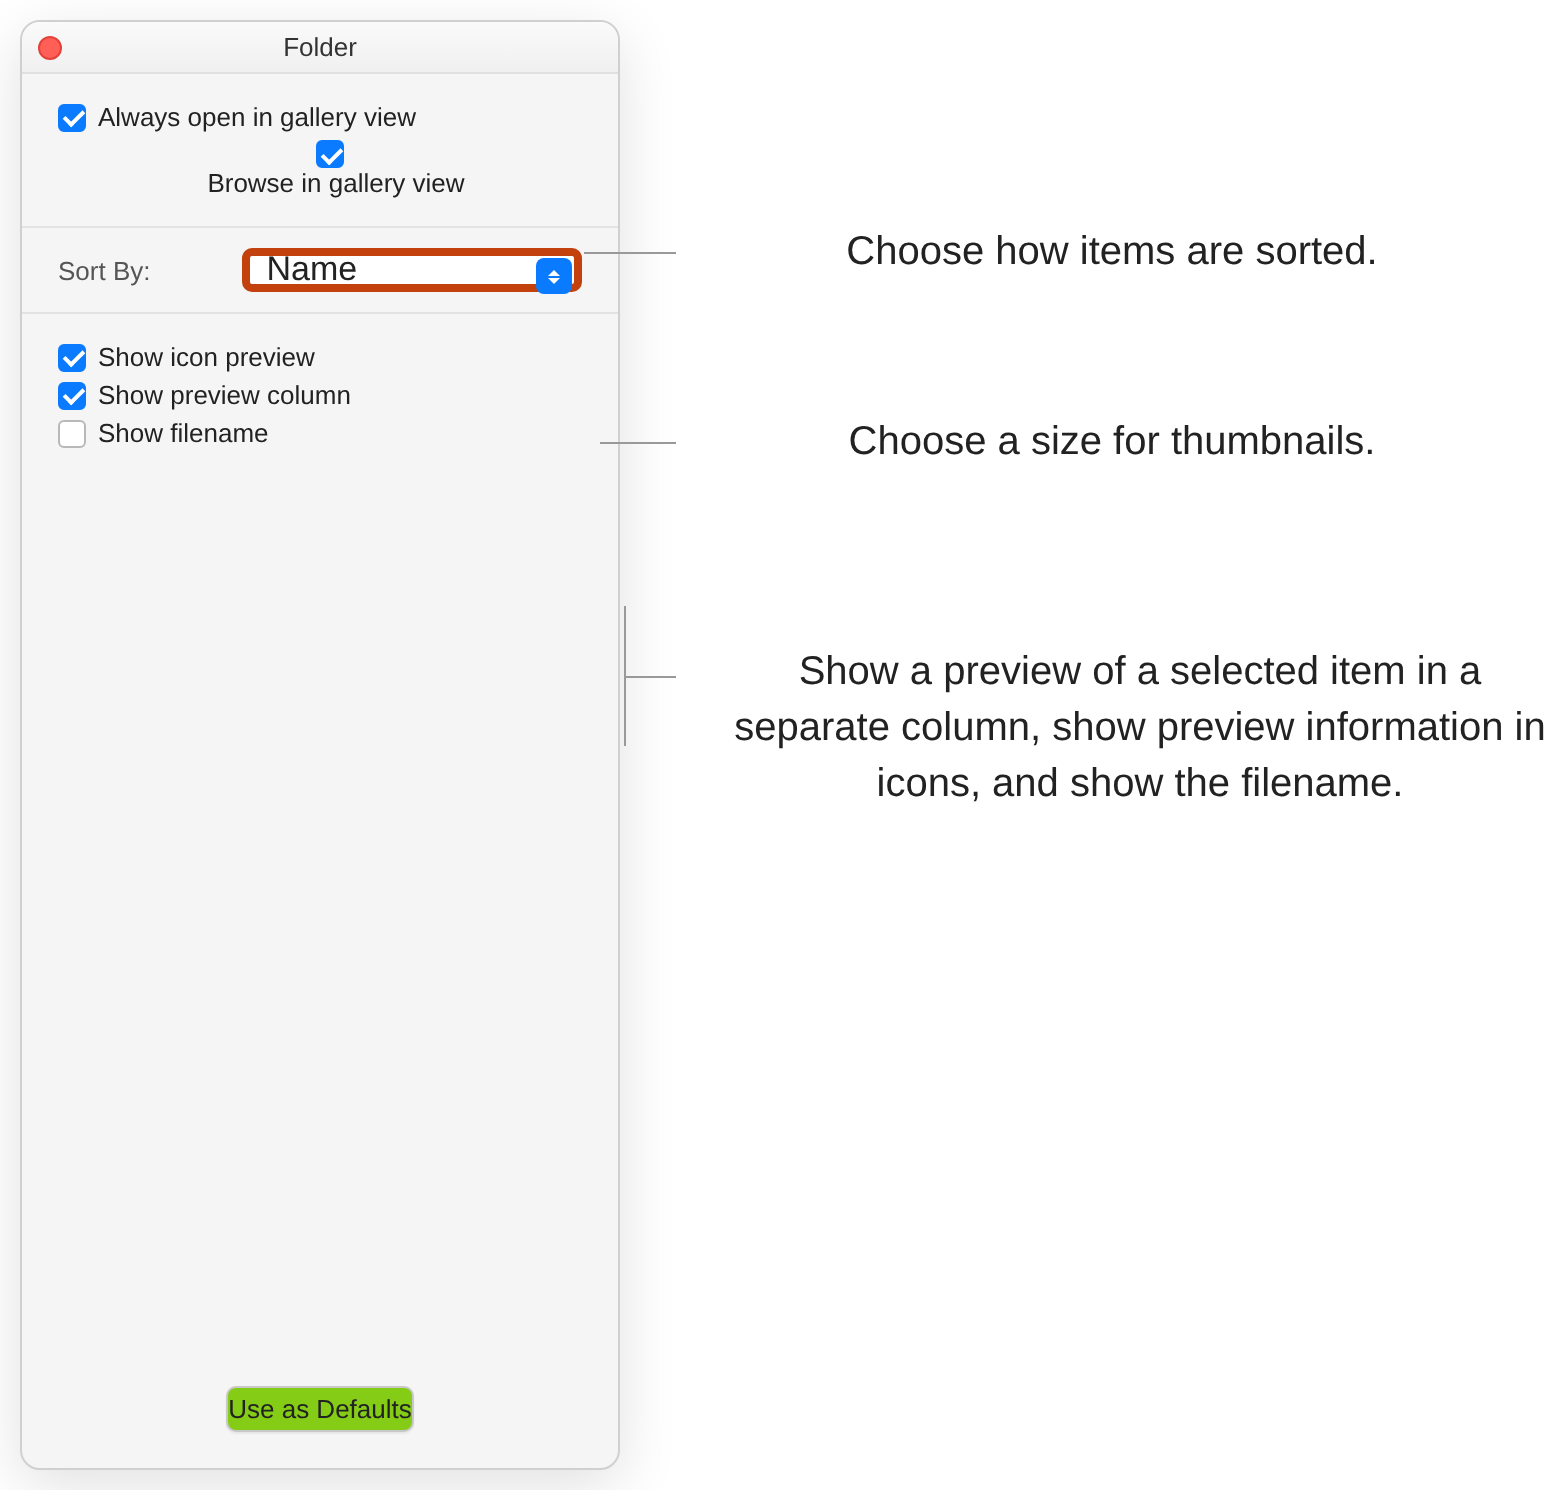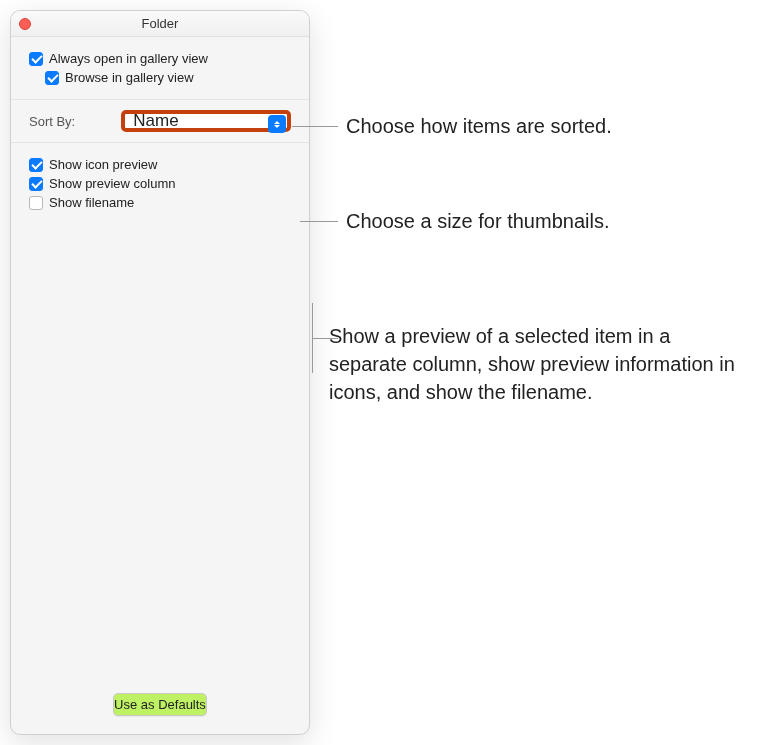--- a/index.html
+++ b/index.html
@@ -1,15 +1,15 @@
 <!DOCTYPE html>
 <html><head>
 <meta charset="utf-8">
 <style>
-  * { box-sizing: border-box; }
+  * { box-sizing: border-box; text-align: center; }
   body {
     margin: 0;
     padding: 0;
     width: 779px;
     height: 745px;
     font-family: -apple-system, "Helvetica Neue", Arial, sans-serif;
     font-size: 13px;
     color: #222;
     background: #fff;
     position: relative;
@@ -51,21 +51,21 @@
   .title {
     font-size: 13px;
     color: #333;
   }
   .section {
     padding: 10px 18px;
     border-bottom: 1px solid #e3e3e3;
   }
   .section.last { border-bottom: none; flex: 1; }
   .row { display: flex; align-items: center; margin: 4px 0; }
-  .indent { margin-left: 16px; }
+  .indent { margin-left: 16px; flex-direction: column; }
   .cbx {
     width: 14px; height: 14px;
     border-radius: 3px;
     margin-right: 6px;
     flex: none;
     position: relative;
     border: 1px solid #b8b8b8;
     background: #fff;
   }
   .cbx.checked {
@@ -163,21 +163,21 @@
     width: 10px; height: 10px;
     border-radius: 50%;
     background: #0a7aff;
   }
   .defaults-wrap {
     padding: 10px 0 18px;
     display: flex;
     justify-content: center;
   }
   .btn {
-    background: #bef264;
+    background: #84cc16;
     border: 1px solid #c8c8c8;
     border-radius: 5px;
     padding: 3px 0;
     font-size: 13px;
     box-shadow: 0 1px 1px rgba(0,0,0,0.06);
   }
 
   
   .anno {
     position: absolute;
@@ -244,13 +244,13 @@
 </div>
 
 <div class="lead" style="left:292px; top:126px; width:46px;"></div>
 <div class="lead" style="left:300px; top:221px; width:38px;"></div>
 <div class="lead" style="left:312px; top:338px; width:26px;"></div>
 
 <div style="position:absolute; left:312px; top:303px; width:1px; height:70px; background:#999;"></div>
 
 <div class="anno" style="left:346px; top:112px;">Choose how items are sorted.</div>
 <div class="anno" style="left:346px; top:207px;">Choose a size for thumbnails.</div>
-<div class="anno" style="left:329px; top:322px;">Show a preview of a selected item in a separate column, show preview information in icons, and show the filename.</div>
+<div class="anno" style="left:360px; top:322px;">Show a preview of a selected item in a separate column, show preview information in icons, and show the filename.</div>
 
 </body></html>

